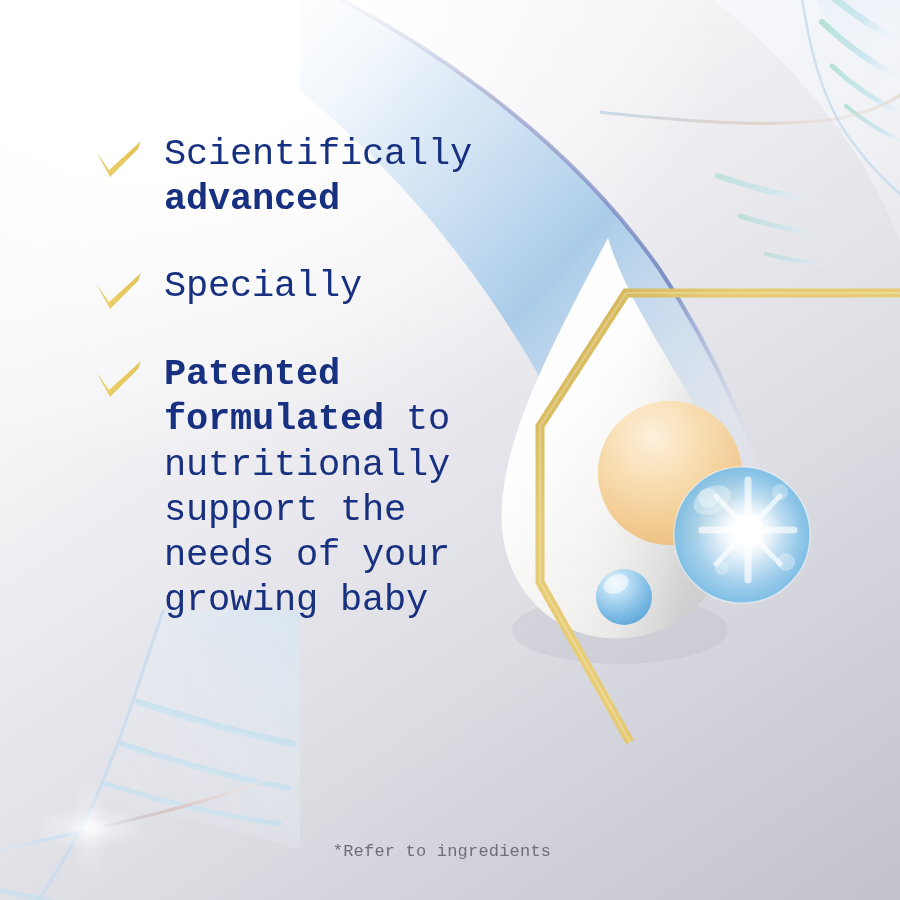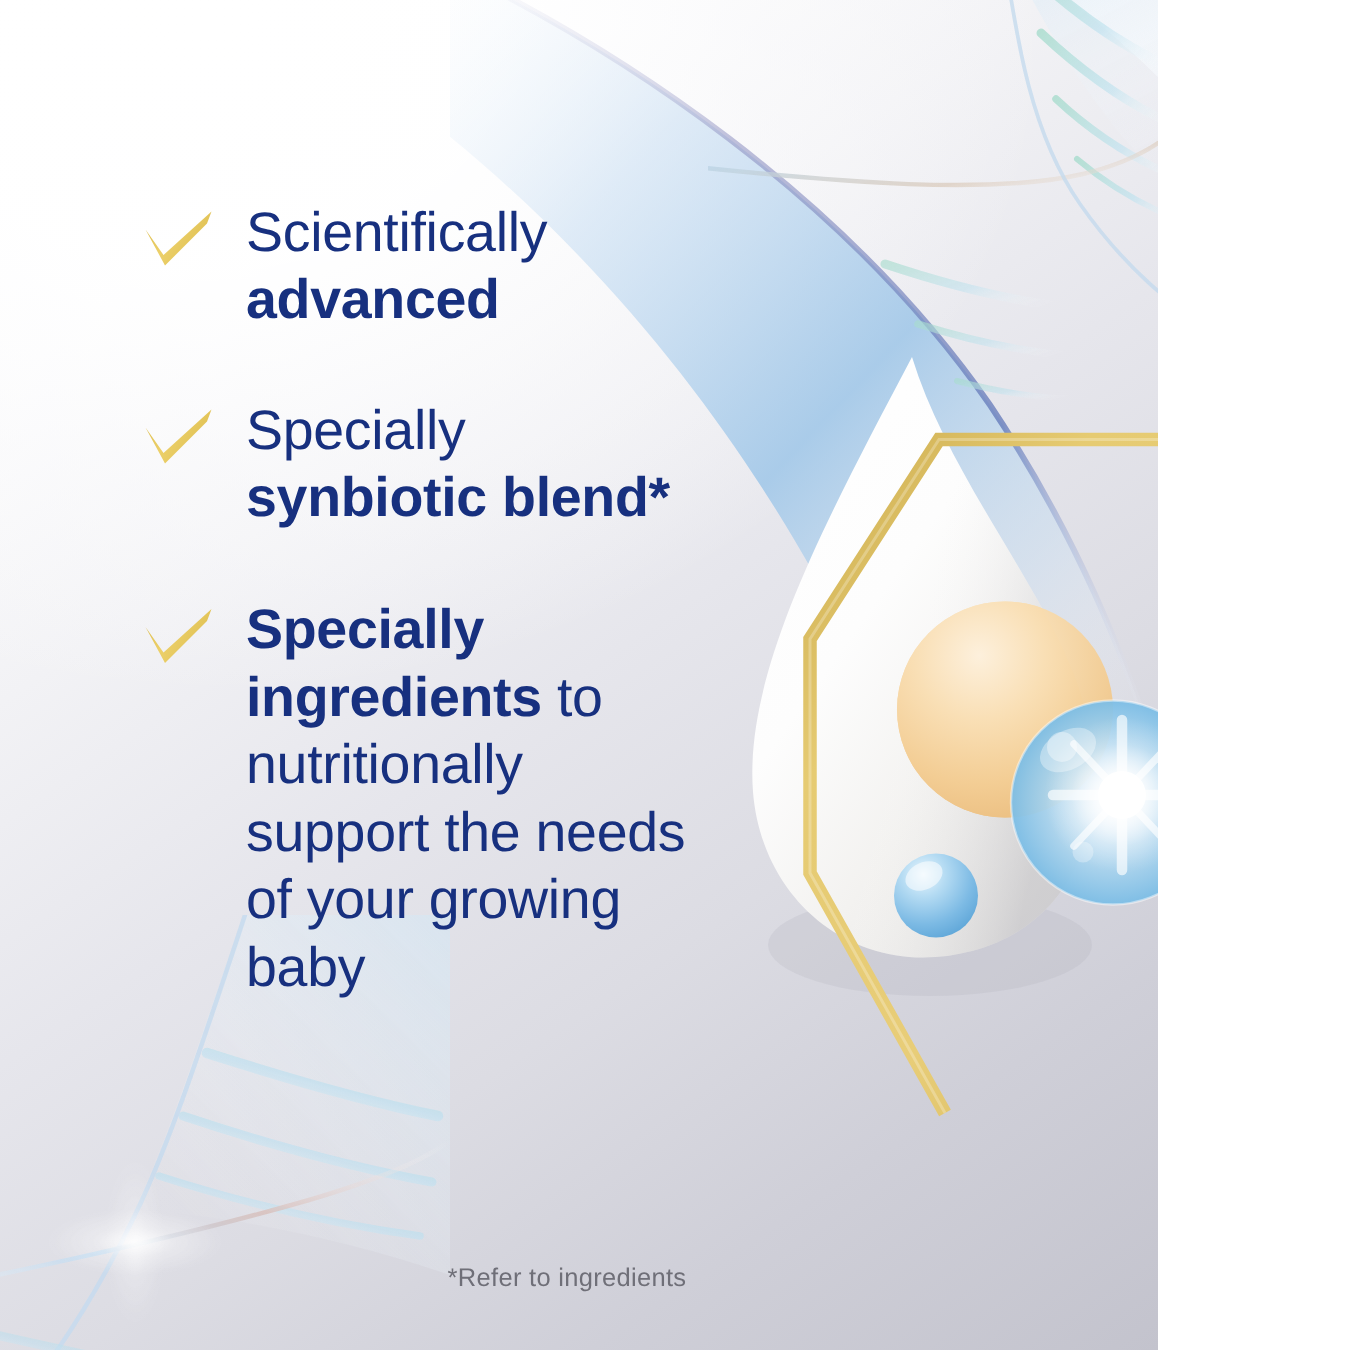--- a/index.html
+++ b/index.html
@@ -8,37 +8,38 @@
   }
   body {
     width: 900px;
     height: 900px;
     overflow: hidden;
     font-family: "Liberation Sans", sans-serif;
   }
 
   #stage {
     position: relative;
-    width: 772px;
+    width: 900px;
     height: 900px;
     overflow: hidden;
     background:
       radial-gradient(ellipse 780px 620px at 18% 2%,
         rgba(255,255,255,1) 0%,
         rgba(255,255,255,0.92) 26%,
         rgba(252,252,253,0.55) 48%,
         rgba(250,250,252,0.0) 72%),
       linear-gradient(146deg,
         #ffffff 0%,
         #fbfbfc 18%,
         #f2f2f5 33%,
         #e6e6ec 50%,
         #dcdce3 66%,
         #cfcfd8 82%,
         #c3c3cd 100%);
+    font-family: Liberation Mono, monospace;
   }
 
   
   .deco {
     position: absolute;
     pointer-events: none;
   }
 
   #dna-top-right {
     top: -30px;
@@ -333,30 +334,29 @@
         <span class="b">advanced</span>
       </div>
     </div>
 
     <div class="bullet">
       <svg class="check-icon" viewBox="0 0 46 38">
         <path d="M 1 13 L 13 30 L 45 1 L 42 9 L 14 37 Z" fill="url(#gold1)"></path>
       </svg>
       <div class="bullet-text">
         <span>Specially</span><br>
-        <span class="b">synbiotic blend*</span>
       </div>
     </div>
 
     <div class="bullet">
       <svg class="check-icon" viewBox="0 0 46 38">
         <path d="M 1 13 L 13 30 L 45 1 L 42 9 L 14 37 Z" fill="url(#gold1)"></path>
       </svg>
       <div class="bullet-text">
-        <span class="b">Specially ingredients</span><span> to nutritionally support the needs of your growing baby</span>
+        <span class="b">Patented formulated</span><span> to nutritionally support the needs of your growing baby</span>
       </div>
     </div>
 
   </div>
 
   <div id="footnote">*Refer to ingredients</div>
 
 </div>
 
 </body></html>

